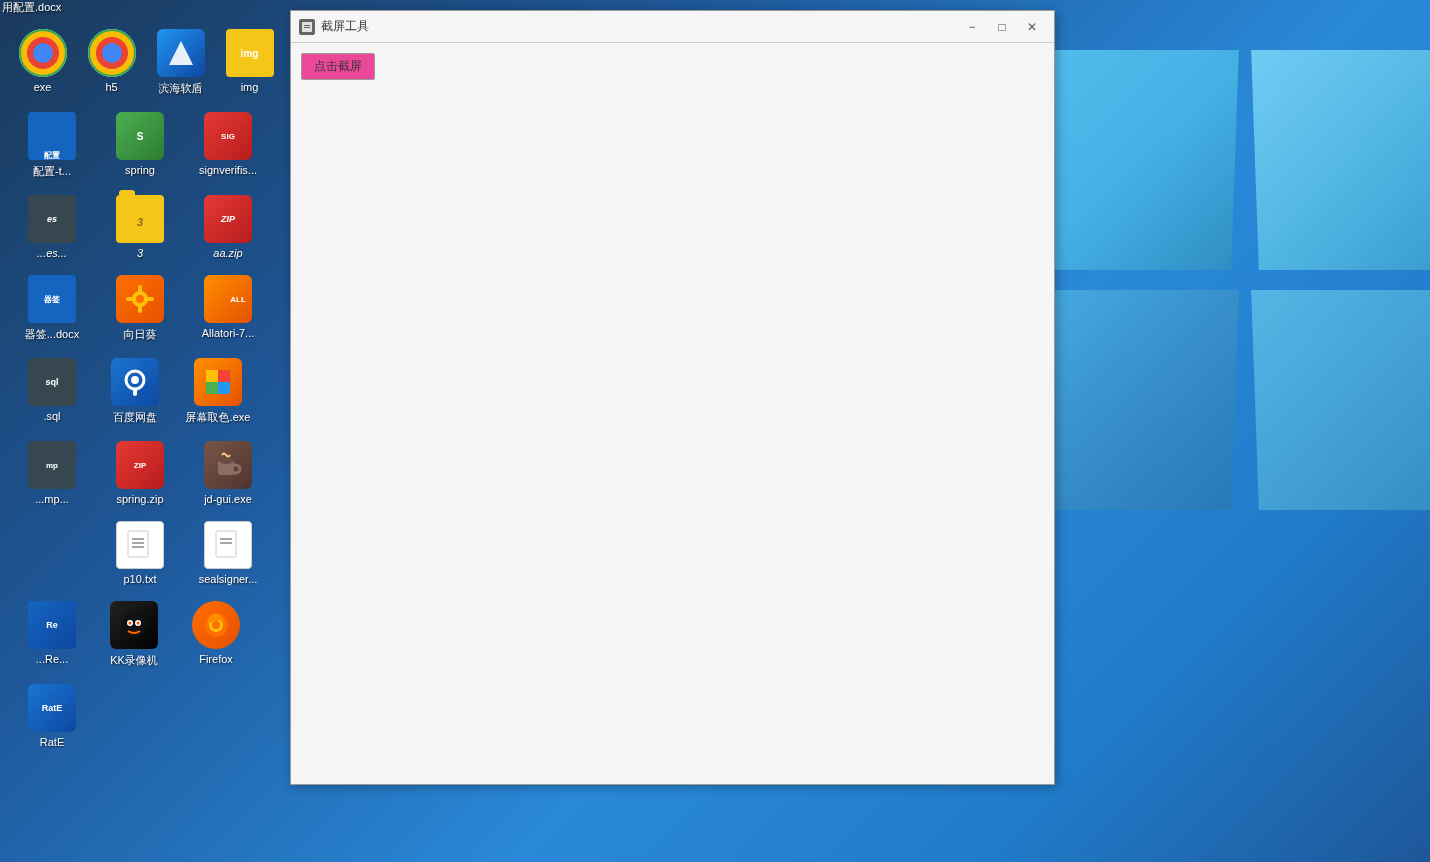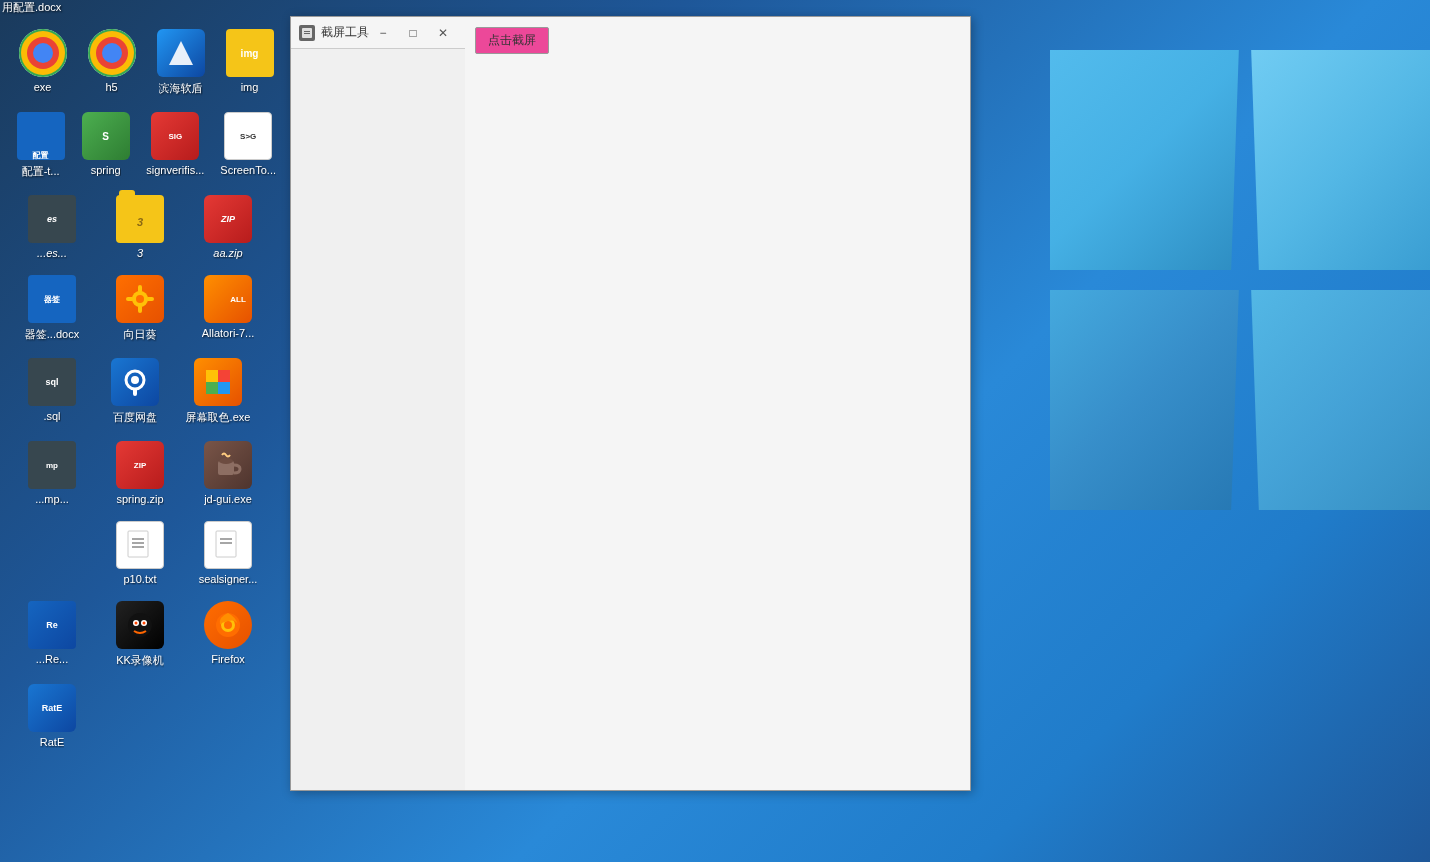--- a/index.html
+++ b/index.html
@@ -174,28 +174,29 @@
     .icon-coffee { background: linear-gradient(135deg, #795548, #4E342E); border-radius: 6px; }
     .icon-p10 { background: white; border: 1px solid #ccc; border-radius: 4px; }
     .icon-sealsig { background: white; border: 1px solid #ccc; border-radius: 4px; }
     .icon-firefox { background: linear-gradient(135deg, #FF6D00, #E65100); border-radius: 50%; }
     .icon-kk { background: linear-gradient(135deg, #222, #000); border-radius: 6px; }
     .icon-rate { background: linear-gradient(135deg, #1976D2, #0D47A1); border-radius: 6px; }
 
     
     .app-window {
       position: absolute;
-      top: 16px;
+      top: 10px;
       left: 290px;
-      width: 681px;
+      width: 765px;
       height: 775px;
       background: #f0f0f0;
       border: 1px solid #999;
       box-shadow: 2px 2px 10px rgba(0,0,0,0.3);
       display: flex;
+      flex-direction: column;
     }
 
     .window-titlebar {
       display: flex;
       align-items: center;
       justify-content: space-between;
       background: #f5f5f5;
       border-bottom: 1px solid #ccc;
       padding: 4px 8px;
       height: 32px;
@@ -327,26 +328,20 @@
           <span style="color:white;font-size:10px;font-weight:bold;">S</span>
         </div>
         <span class="icon-label">spring</span>
       </div>
       <div class="desktop-icon">
         <div class="icon-img icon-signverif">
           <span style="color:white;font-size:8px;font-weight:bold;">SIG</span>
         </div>
         <span class="icon-label">signverifis...</span>
       </div>
-      <div class="desktop-icon">
-        <div class="icon-img icon-screento">
-          <span style="color:#333;font-size:8px;font-weight:bold;">S&gt;G</span>
-        </div>
-        <span class="icon-label">ScreenTo...</span>
-      </div>
     </div>
 
     <div style="display:flex;gap:8px;margin-top:4px;margin-left:2px;font-style:italic;">
       <div class="desktop-icon">
         <div class="icon-img" style="background:#37474F;border-radius:4px;">
           <span style="color:white;font-size:9px;">es</span>
         </div>
         <span class="icon-label">...es...</span>
       </div>
       <div class="desktop-icon">
@@ -475,21 +470,21 @@
           <svg width="32" height="32" viewBox="0 0 32 32">
             <rect x="4" y="2" width="20" height="26" rx="1" fill="white" stroke="#ccc"></rect>
             <line x1="8" y1="10" x2="20" y2="10" stroke="#888" stroke-width="1.5"></line>
             <line x1="8" y1="14" x2="20" y2="14" stroke="#888" stroke-width="1.5"></line>
           </svg>
         </div>
         <span class="icon-label">sealsigner...</span>
       </div>
     </div>
 
-    <div style="display:flex;gap:8px;margin-top:4px;margin-left:2px;">
+    <div style="display:flex;gap:2px;margin-top:4px;margin-left:2px;">
       <div class="desktop-icon">
         <div class="icon-img" style="background:linear-gradient(135deg,#1565C0,#0D47A1);border-radius:4px;">
           <span style="color:white;font-size:9px;">Re</span>
         </div>
         <span class="icon-label">...Re...</span>
       </div>
       <div class="desktop-icon">
         <div class="icon-img icon-kk">
 
           <svg width="32" height="32" viewBox="0 0 32 32">

